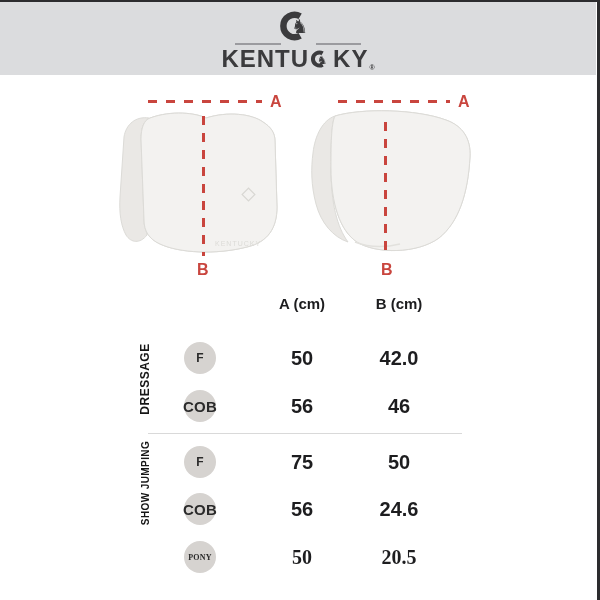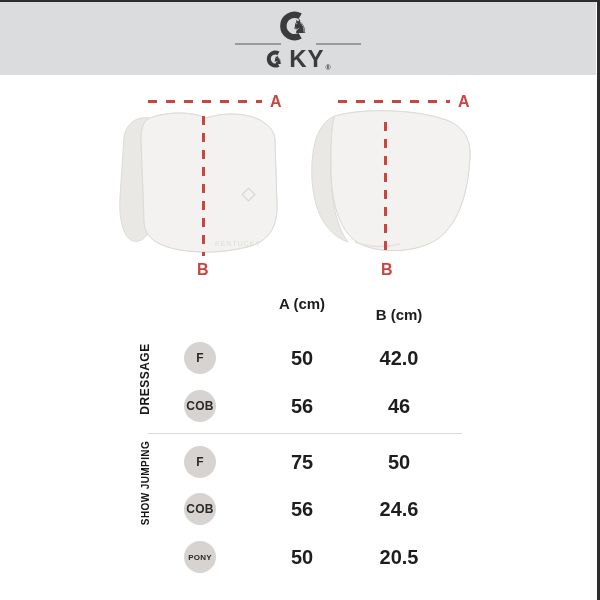--- a/index.html
+++ b/index.html
@@ -43,25 +43,25 @@
   .mlabel{position:absolute;color:var(--red);font-weight:700;font-size:16px;line-height:16px;}
   .la-left{left:270px;top:94px;}
   .la-right{left:458px;top:94px;}
   .lb-left{left:197px;top:262px;}
   .lb-right{left:381px;top:262px;}
 
   
   .size-table{position:absolute;left:140px;top:295px;width:330px;height:295px;}
   .col-head{position:absolute;top:0;transform:translateX(-50%);font-weight:700;font-size:15px;color:var(--ink);}
   .col-a{left:162px;}
-  .col-b{left:259px;margin-top:11px;}
+  .col-b{left:259px;}
   .t-row{position:absolute;left:0;width:100%;height:34px;}
-  .r1{top:46px;}.r2{top:94px;}.r3{top:150px;}.r4{top:197px;}.r5{top:245px;}
+  .r1{top:46px;}.r2{top:94px;}.r3{top:150px;}.r4{top:197px;}.r5{top:245px;font-family:Liberation Serif, serif;}
   .size-circle{position:absolute;left:60px;top:50%;transform:translate(-50%,-50%);width:32px;height:32px;border-radius:50%;background:var(--circle);display:flex;align-items:center;justify-content:center;font-weight:700;font-size:12px;color:#2a2a2a;letter-spacing:.2px;}
-  .size-circle.sz-m{font-size:12px;}
+  .size-circle.sz-m{font-size:15px;}
   .size-circle.sz-s{font-size:8px;}
   .val{position:absolute;top:50%;transform:translate(-50%,-50%);font-weight:700;font-size:20px;color:var(--ink);}
   .val-a{left:162px;}
   .val-b{left:259px;}
   .sep{position:absolute;left:8px;top:138px;width:314px;height:1px;background:#d9d9d9;}
   .vlabel{position:absolute;left:5px;transform:translate(-50%,-50%) rotate(-90deg);transform-origin:center;font-weight:700;color:#161616;white-space:nowrap;}
   .vl-dressage{top:84px;font-size:12px;letter-spacing:.5px;}
   .vl-jumping{top:188px;font-size:10px;letter-spacing:.4px;}
 </style>
 </head>
@@ -73,20 +73,21 @@
 
   <header class="band">
     <div class="logo">
       <svg class="emblem" viewBox="0 0 44 44">
         <path d="M24.5,10.7 A13,13 0 1 0 24.5,33.3" fill="none" stroke="#3b3b3d" stroke-width="7.5"></path>
         <text class="knight" x="24" y="30" font-size="22" text-anchor="middle">♞</text>
       </svg>
       <div class="logo-rule rule-l"></div>
       <div class="logo-rule rule-r"></div>
       <div class="wordmark">
+        <span>KENTU</span>
         <svg class="emblem-sm" viewBox="0 0 44 44">
           <path d="M24.5,10.7 A13,13 0 1 0 24.5,33.3" fill="none" stroke="#3b3b3d" stroke-width="8"></path>
           <text class="knight" x="24" y="31" font-size="23" text-anchor="middle">♞</text>
         </svg>
         <span>KY</span>
         <span class="reg">®</span>
       </div>
     </div>
   </header>
 

